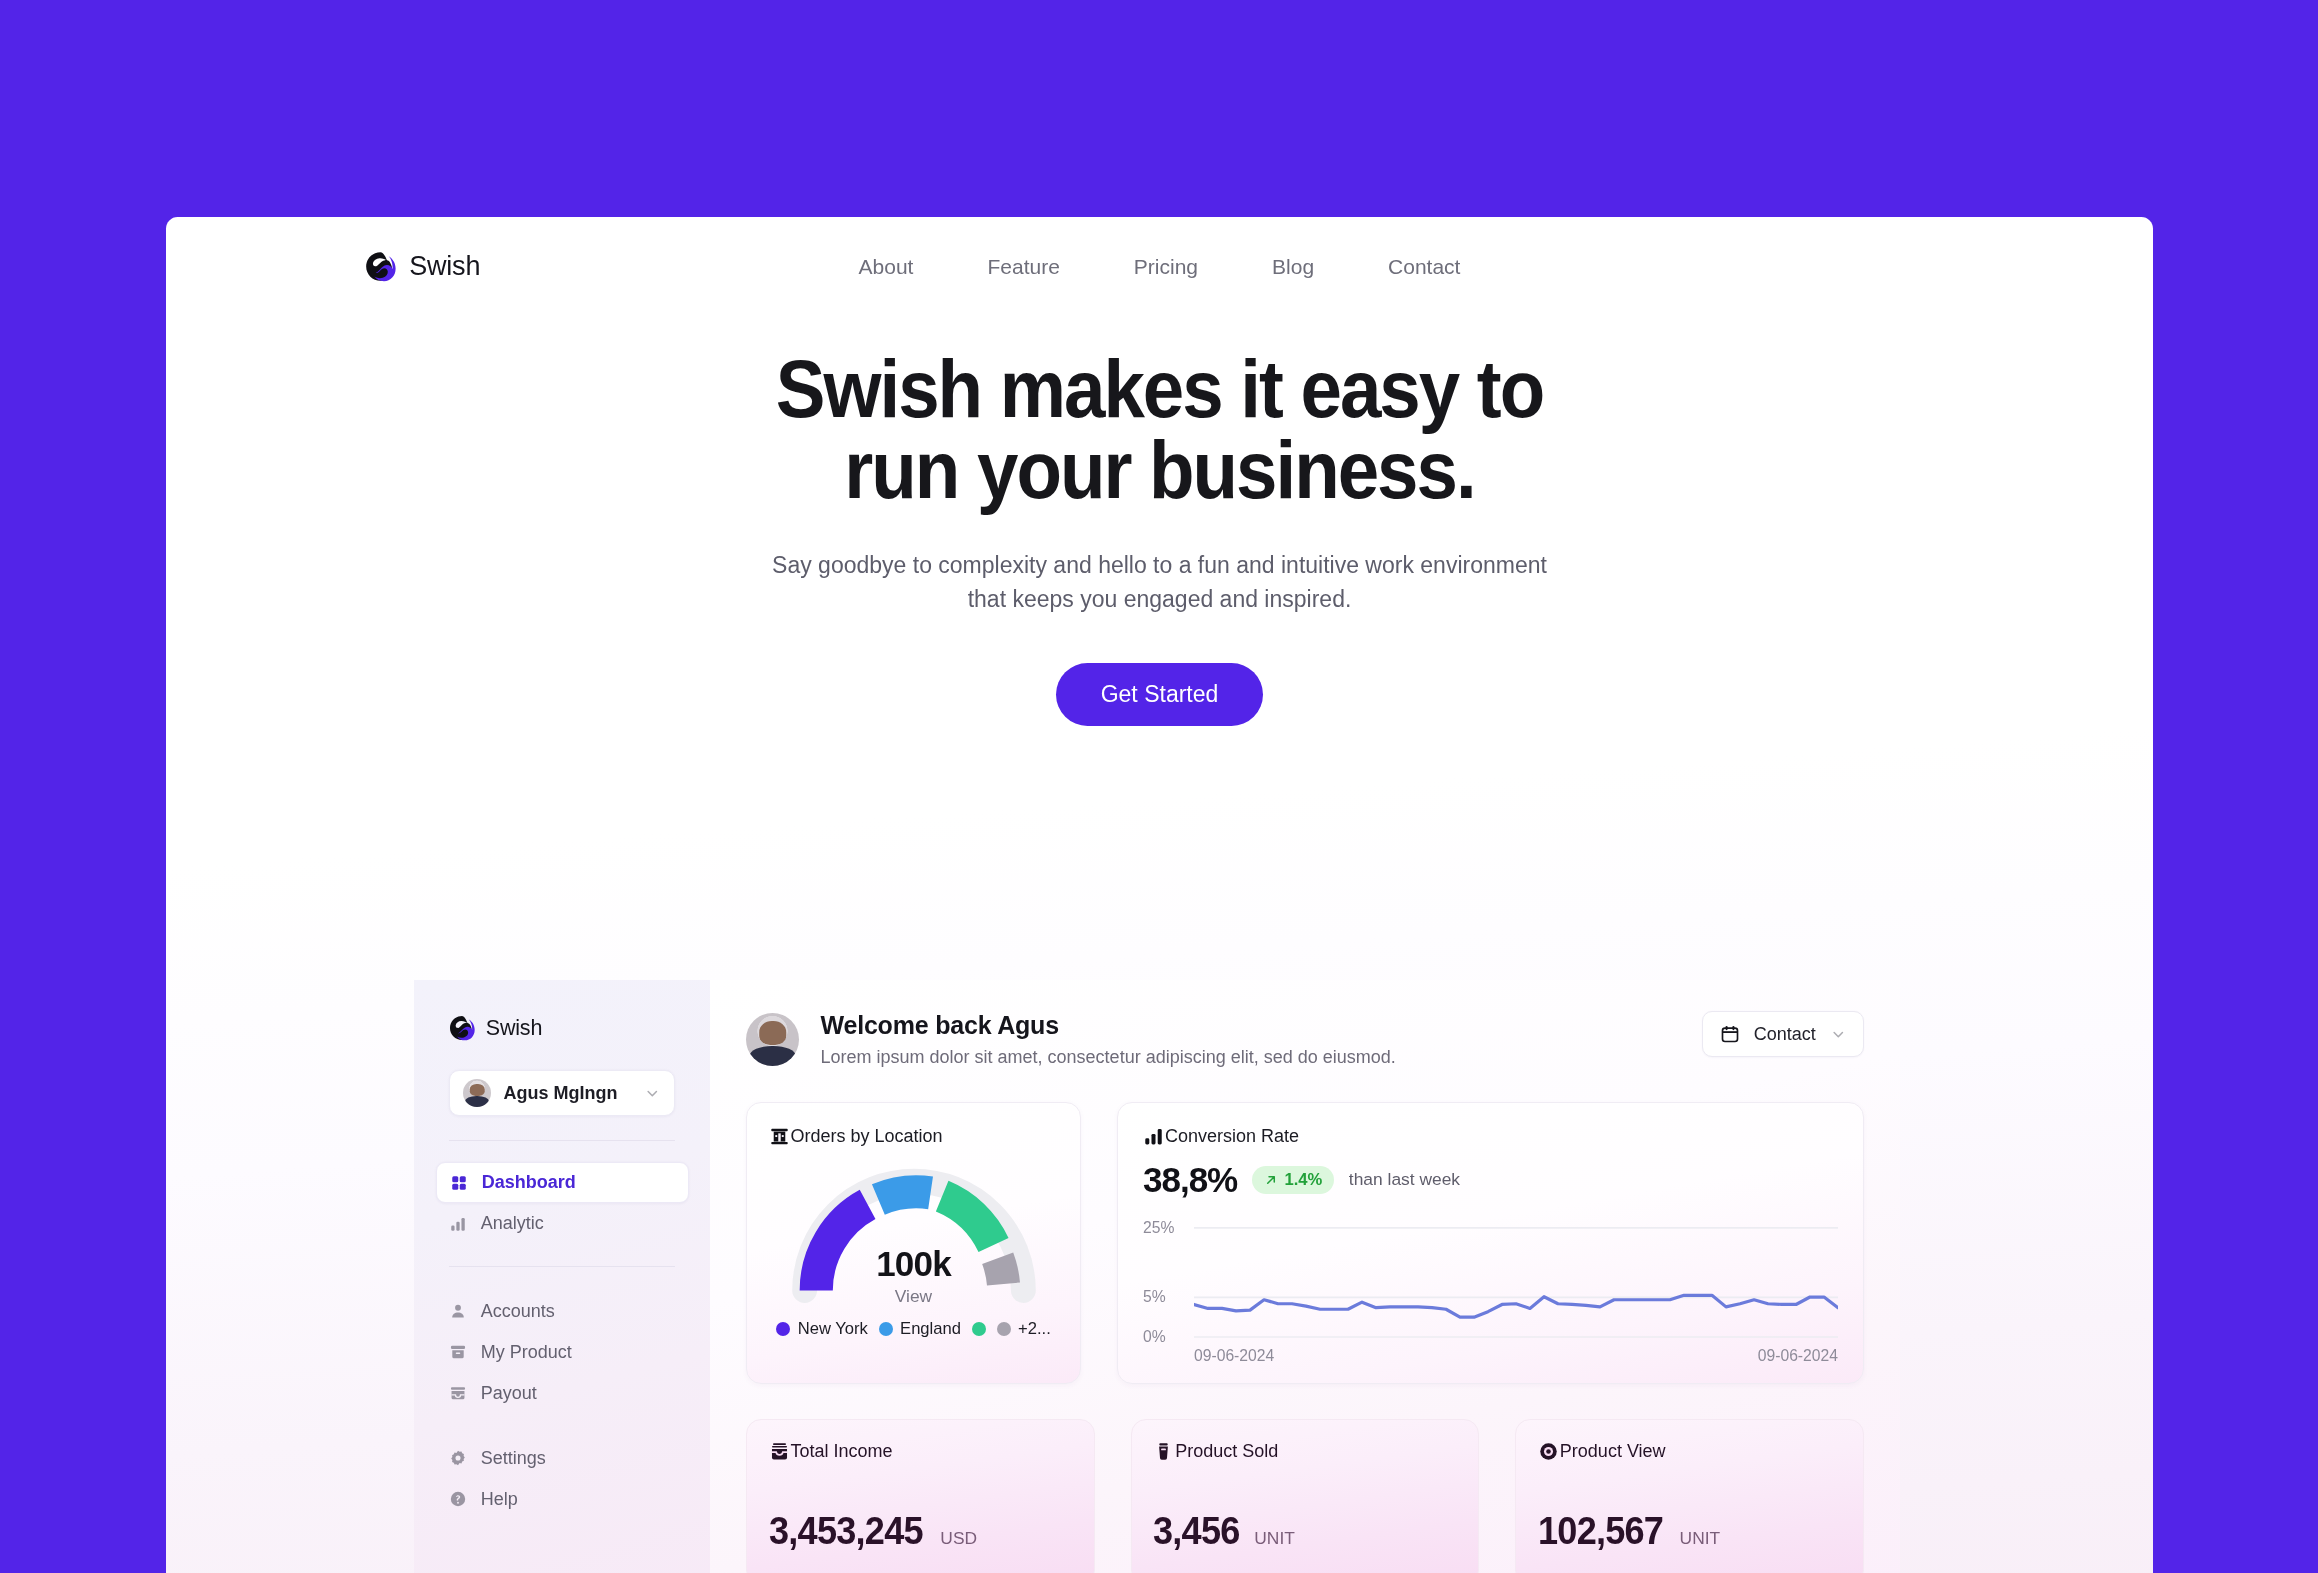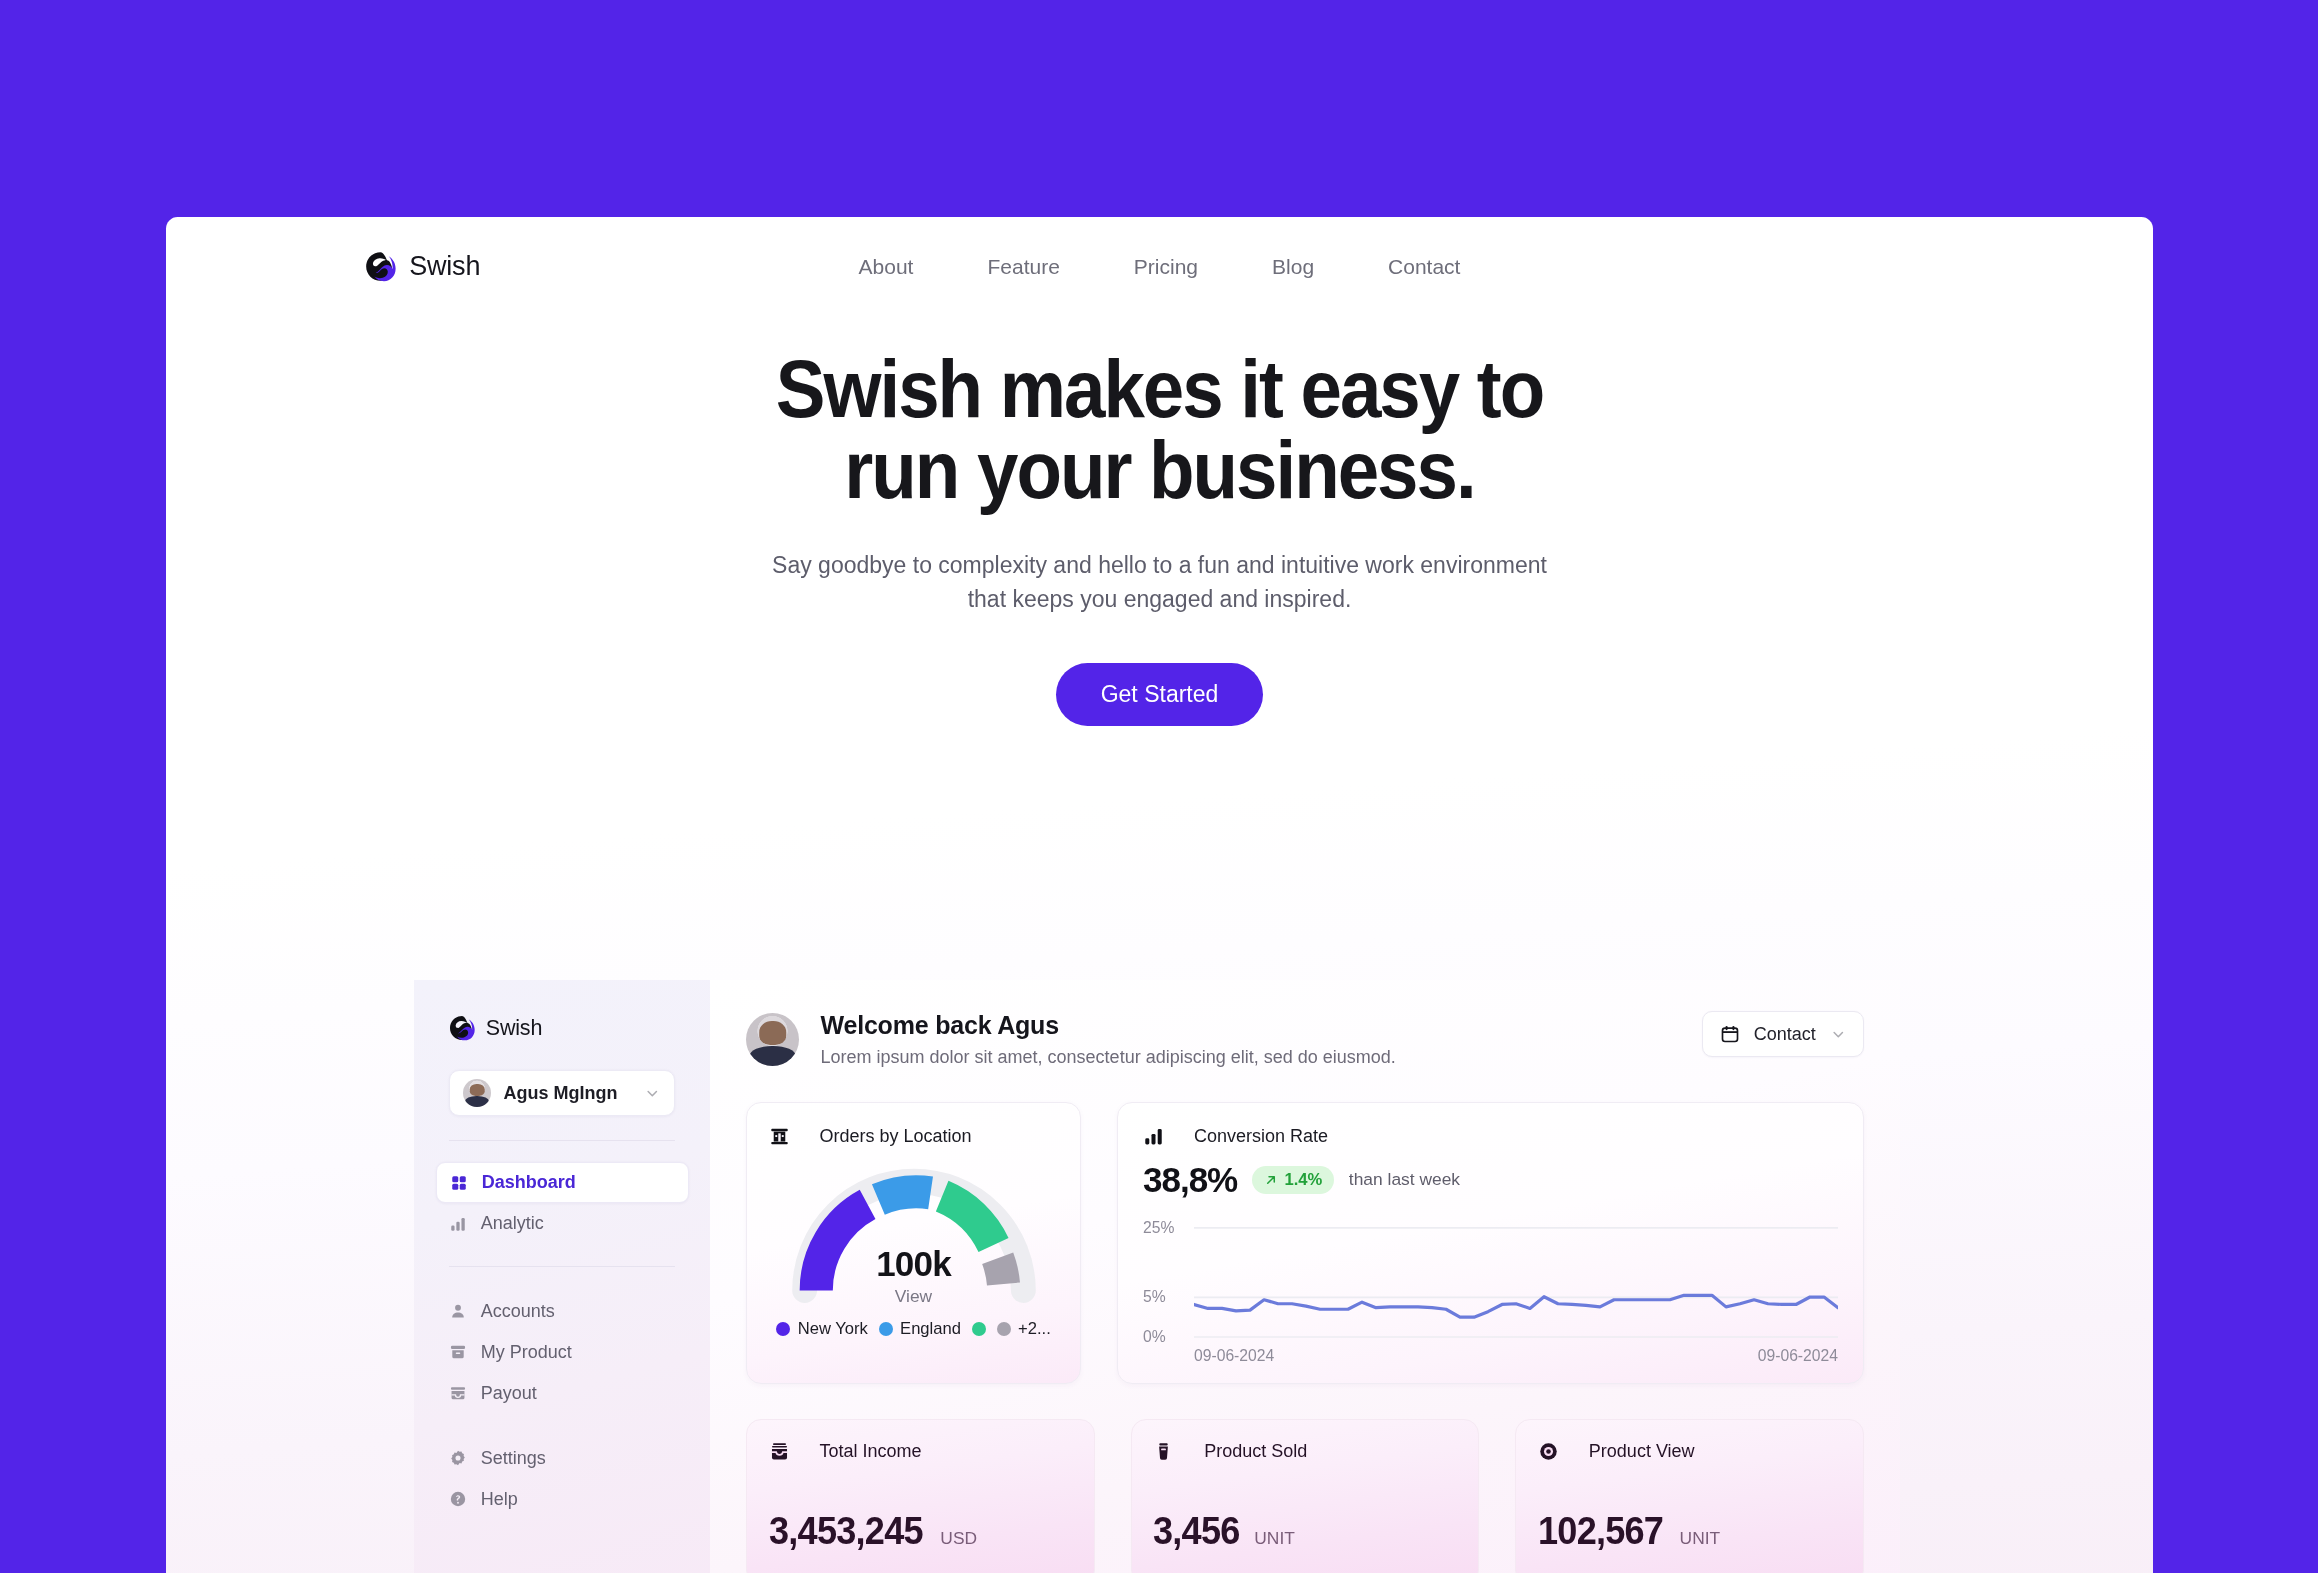--- a/index.html
+++ b/index.html
@@ -159,21 +159,21 @@
   .period-select .cal { width: 20px; height: 20px; }
   .period-label { font-size: 18px; color: #22222b; }
 
   
   .cards-row { display: flex; gap: 36px; margin-top: 34px; }
   .card {
     background: linear-gradient(170deg,#ffffff 0%,#fffdff 44%,#fdf4fc 76%,#fbeaf8 100%);
     border: 1.2px solid #f0ecf4; border-radius: 15px;
     box-shadow: 0 1.7px 5px rgba(90,50,140,.04);
   }
-  .card-title { display: flex; align-items: center; gap: 30px; font-size: 18px; color: #1b1b23; }
+  .card-title { display: flex; align-items: center; gap: 1px; font-size: 18px; color: #1b1b23; }
   .card-title .ic { width: 21px; height: 21px; flex: 0 0 21px; }
 
   .card-gauge { width: 335px; flex: 0 0 335px; padding: 23px 21.5px 18px 21.5px; }
   .gauge-wrap { position: relative; width: 100%; height: 153px; margin-top: 11.6px; }
   .gauge-center {
     position: absolute; left: 0; right: 0; top: 86px; text-align: center;
   }
   .gauge-value { font-size: 35px; font-weight: bold; color: #131318; letter-spacing: -0.8px; }
   .gauge-label { font-size: 17.4px; color: #7a7785; margin-top: 1.7px; }
   .legend { display: flex; align-items: center; gap: 10.8px; justify-content: center; margin-top: 8.3px; }

